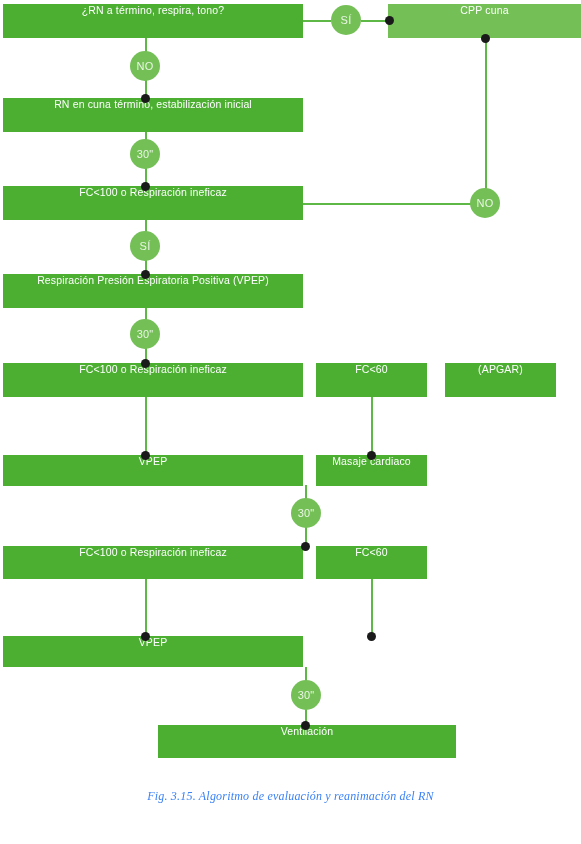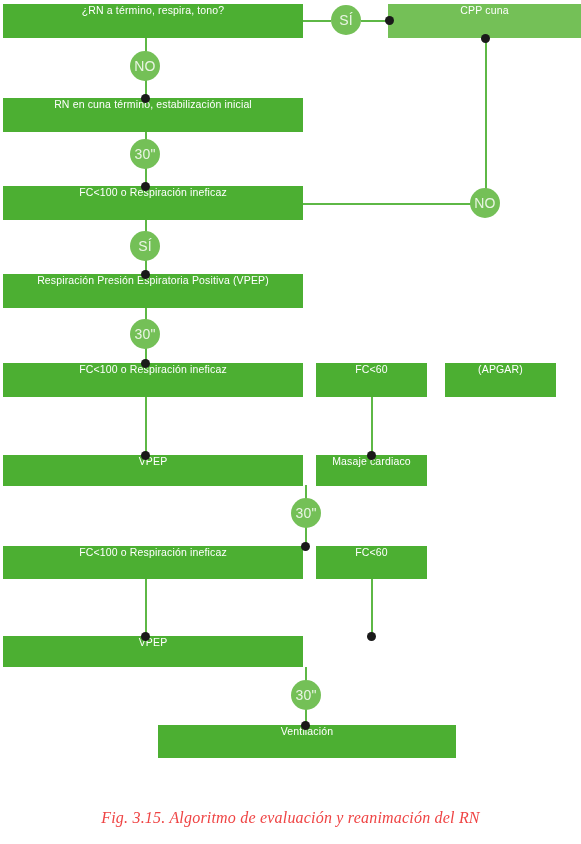--- a/index.html
+++ b/index.html
@@ -53,33 +53,33 @@
   .badge {
     position: absolute;
     width: 30px;
     height: 30px;
     border-radius: 50%;
     background: #74C057;
     color: #E9F5E3;
     display: flex;
     align-items: center;
     justify-content: center;
-    font-size: 14px;
+    font-size: 11px;
     letter-spacing: 0.2px;
   }
   #caption {
     position: absolute;
     left: 0;
-    top: 809px;
+    top: 789px;
     width: 581px;
     text-align: center;
     font-family: "Liberation Serif", serif;
     font-style: italic;
-    font-size: 16px;
-    color: #ef4444;
+    font-size: 12px;
+    color: #3b82f6;
     letter-spacing: 0.2px;
   }
 </style>
 </head>
 <body>
 
 <div id="flow">
 
   <div class="conn h" style="left:303px; top:20px; width:28px;"></div>
   <div class="conn h" style="left:361px; top:20px; width:29px;"></div>

